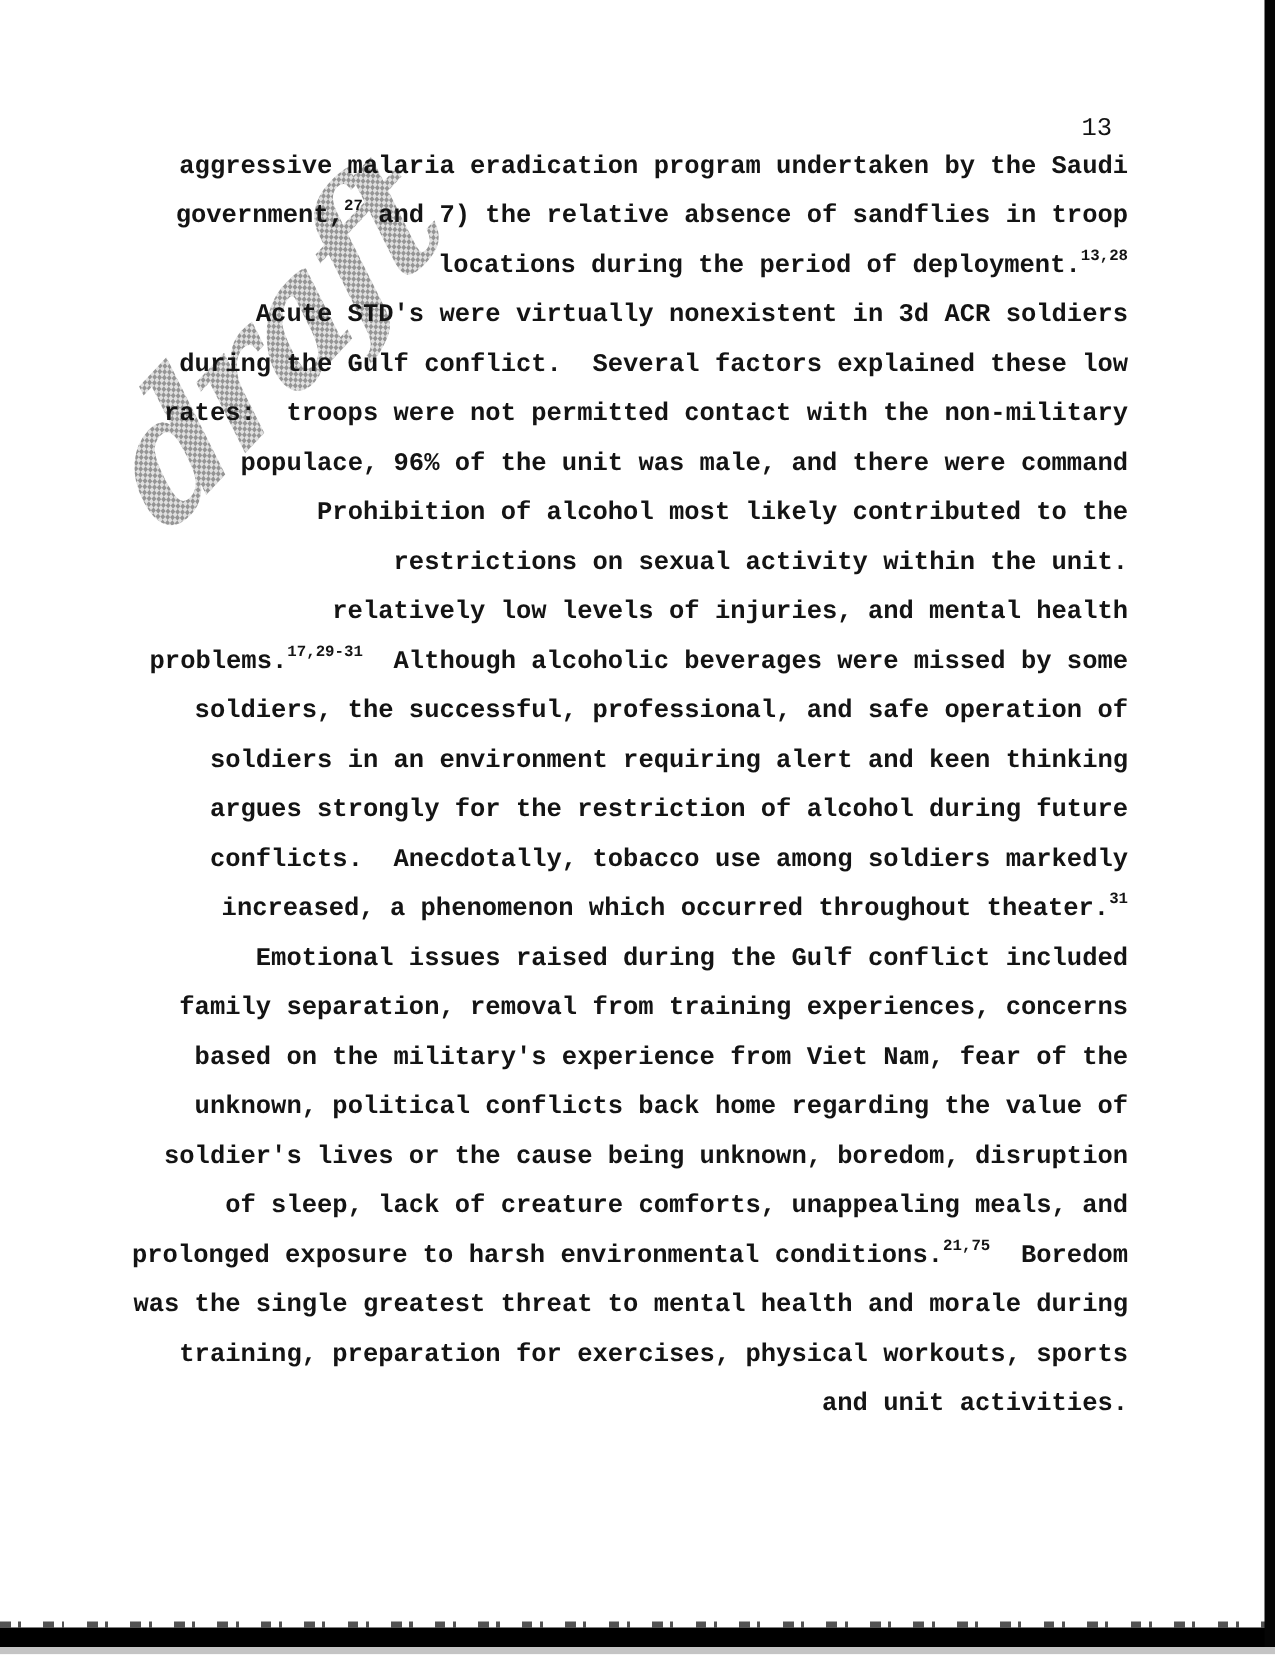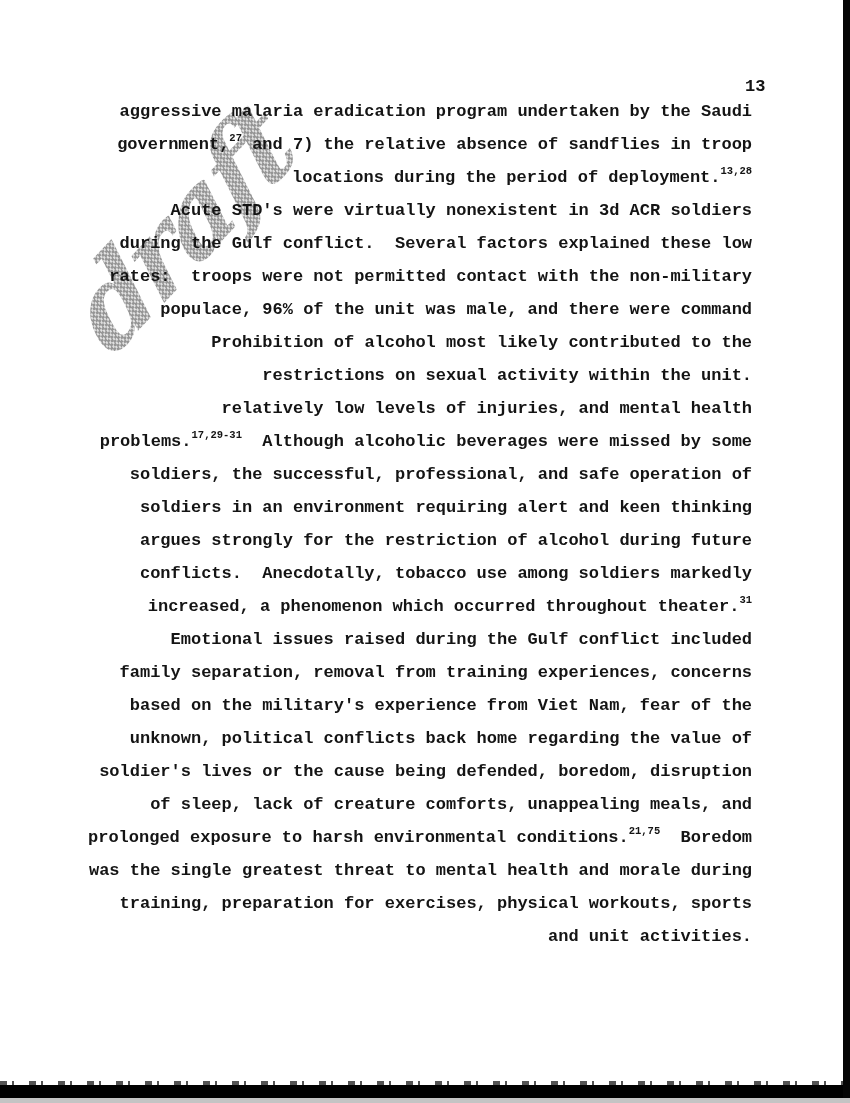--- a/index.html
+++ b/index.html
@@ -43,25 +43,24 @@
     background-clip: text;
     color: transparent;
     opacity: 0.92;
   }
 
   .page-number {
     position: absolute;
     left: 721px;
     top: 70px;
     font-size: 17px;
-    font-weight: 700;
+    font-weight: 400;
     line-height: 33px;
     color: #141414;
     z-index: 2;
-    margin-left: 24px;
   }
 
   .body-text {
     position: absolute;
     left: 88px;
     top: 95px;
     z-index: 2;
   }
   .line {
     height: 33px;
@@ -149,21 +148,21 @@
       <div class="line"><span>problems.</span><sup class="ref">17,29-31</sup><span>  Although alcoholic beverages were missed by some</span></div>
       <div class="line"><span>soldiers, the successful, professional, and safe operation of</span></div>
       <div class="line"><span>soldiers in an environment requiring alert and keen thinking</span></div>
       <div class="line"><span>argues strongly for the restriction of alcohol during future</span></div>
       <div class="line"><span>conflicts.  Anecdotally, tobacco use among soldiers markedly</span></div>
       <div class="line"><span>increased, a phenomenon which occurred throughout theater.</span><sup class="ref">31</sup></div>
       <div class="line"><span>     Emotional issues raised during the Gulf conflict included</span></div>
       <div class="line"><span>family separation, removal from training experiences, concerns</span></div>
       <div class="line"><span>based on the military's experience from Viet Nam, fear of the</span></div>
       <div class="line"><span>unknown, political conflicts back home regarding the value of</span></div>
-      <div class="line"><span>soldier's lives or the cause being defended, boredom, disruption</span></div>
+      <div class="line"><span>soldier's lives or the cause being unknown, boredom, disruption</span></div>
       <div class="line"><span>of sleep, lack of creature comforts, unappealing meals, and</span></div>
       <div class="line"><span>prolonged exposure to harsh environmental conditions.</span><sup class="ref">21,75</sup><span>  Boredom</span></div>
       <div class="line"><span>was the single greatest threat to mental health and morale during</span></div>
       <div class="line"><span>training, preparation for exercises, physical workouts, sports</span></div>
       <div class="line"><span>and unit activities.</span></div>
     </div>
 
   <div class="scan-speckle"></div>
   <div class="scan-bar-bottom"></div>
   <div class="scan-strip-bottom"></div>

